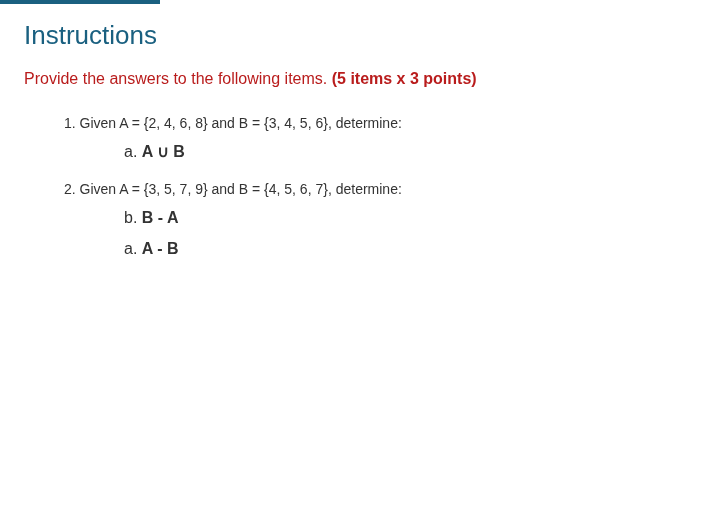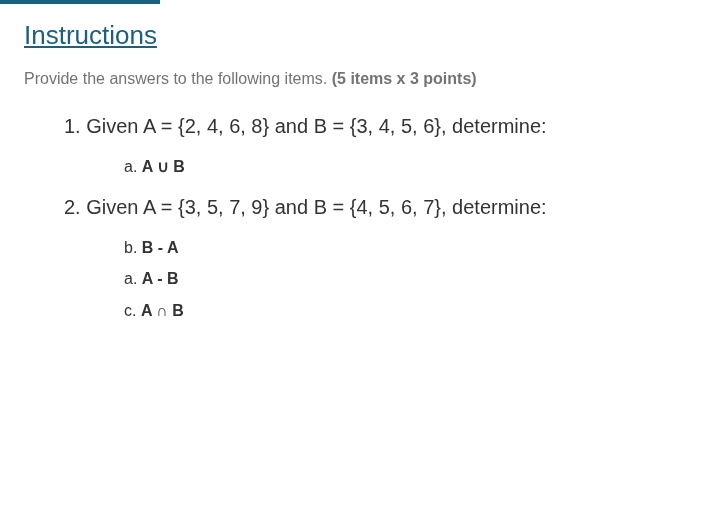--- a/index.html
+++ b/index.html
@@ -26,54 +26,53 @@
 
     .container {
       padding: 16px 24px 24px 24px;
     }
 
     .page-title {
       font-size: 26px;
       font-weight: 400;
       color: #1a6080;
       margin-bottom: 16px;
-      text-decoration: underline;
     }
 
     .intro-text {
       font-size: 16px;
-      color: #737373;
+      color: #b91c1c;
       margin-bottom: 24px;
       line-height: 1.5;
     }
 
     .intro-text strong {
       font-weight: 700;
     }
 
     .problem-list {
       list-style: none;
       padding: 0;
       margin: 0;
     }
 
     .problem-item {
       margin-bottom: 16px;
     }
 
     .problem-number {
-      font-size: 20px;
+      font-size: 14px;
       margin-left: 40px;
       margin-bottom: 8px;
     }
 
     .sub-list {
       list-style: none;
       padding: 0;
-      margin: 16px;
+      margin: 0;
       margin-left: 100px;
     }
 
     .sub-item {
       font-size: 16px;
       margin-bottom: 6px;
       line-height: 1.6;
     }
 
     .bold-text {
@@ -112,21 +111,18 @@
         <span>2.</span>
         <span>Given A = {3, 5, 7, 9} and B = {4, 5, 6, 7}, determine:</span>
       </div>
       <ul class="sub-list">
         <li class="sub-item">
           <span>b. </span><span class="bold-text">B - A</span>
         </li>
         <li class="sub-item">
           <span>a. </span><span class="bold-text">A - B</span>
         </li>
-        <li class="sub-item">
-          <span>c. </span><span class="bold-text">A ∩ B</span>
-        </li>
       </ul>
     </li>
 
   </ol>
 
 </div>
 
 </body></html>

